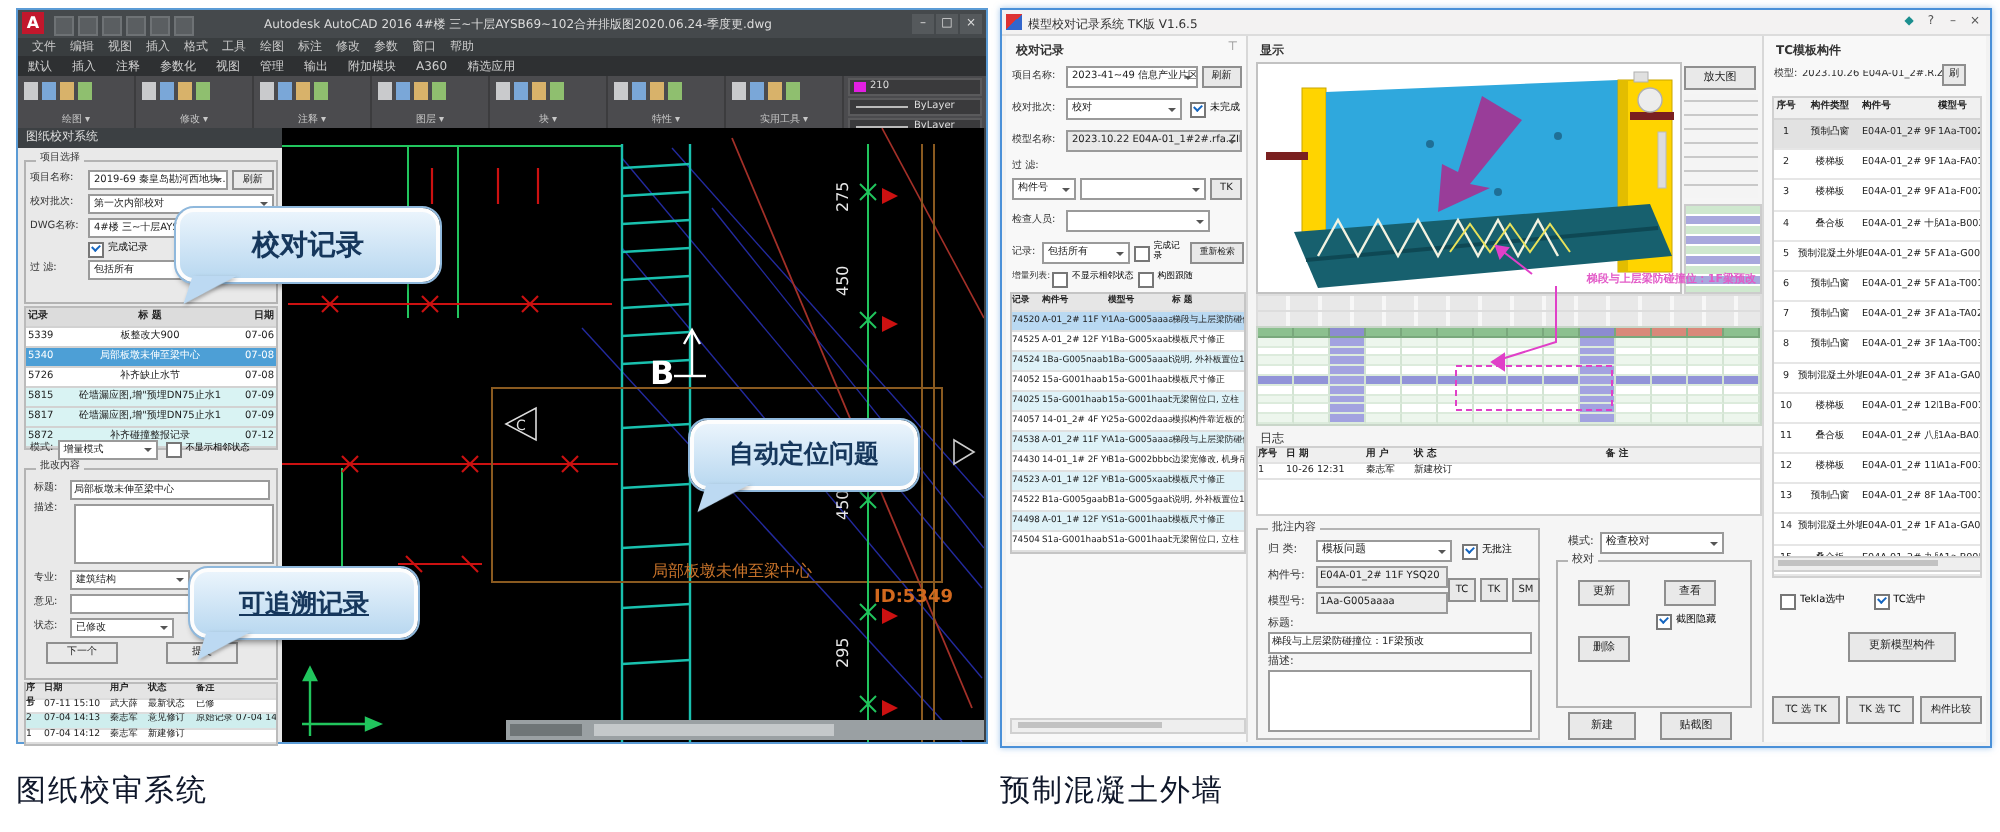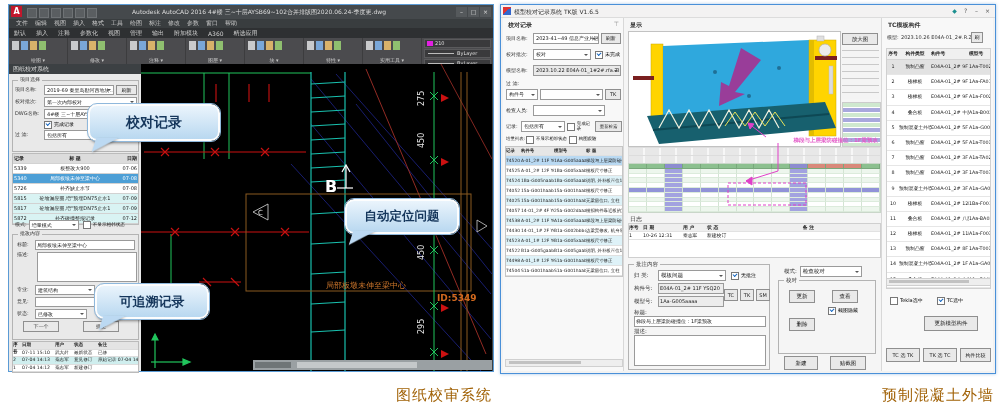--- a/index.html
+++ b/index.html
@@ -91,21 +91,21 @@
   .tbrow{background:repeating-linear-gradient(90deg,#e8e8e8 0 14px,#f7f7f7 14px 16px);border:1px solid #ddd;}
   .props{background:repeating-linear-gradient(#f4f4f4 0 3px,#c9c9c9 3px 4px,#f4f4f4 4px 7px);}
   .legend{background:repeating-linear-gradient(#cfe8cf 0 4px,#fff 4px 5px,#a8a8dd 5px 9px,#fff 9px 10px);border:1px solid #ccc;}
   .mjhead,.mjrow{display:flex;height:7px;line-height:7px;font-size:4.8px;border-bottom:.5px solid #e2e2e2;color:#222;background:#fff;}
   .mjhead{background:#efefef;font-weight:bold;}
   .j1{width:14px;flex:none;} .j2{width:40px;flex:none;} .j3{width:24px;flex:none;} .j4{width:30px;flex:none;} .j5{flex:1;}
   .mrhead,.mrrow{display:flex;height:14.2px;line-height:14.2px;font-size:4.8px;color:#222;background:#fff;border-bottom:.5px solid #e6e6e6;}
   .mrhead{background:#f0f0f0;font-weight:bold;height:10px;line-height:10px;border-bottom:1px solid #d5d5d5;}
   .mrrow.sel{background:#e2e2e2;}
   .n1{width:12px;flex:none;text-align:center;} .n2{width:32px;flex:none;text-align:center;overflow:hidden;white-space:nowrap;} .n3{width:38px;flex:none;overflow:hidden;white-space:nowrap;} .n4{flex:1;overflow:hidden;white-space:nowrap;}
-  .caption{position:absolute;top:386px;color:#a16207;font-size:15px;text-align:right;letter-spacing:1px;}
+  .caption{position:absolute;top:386px;color:#0f172a;font-size:15px;text-align:left;letter-spacing:1px;}
 </style>
 </head>
 <body>
 
 <div id="stage">
 
   <div class="abs winL">
 
     <div class="abs cad-title">
       <div class="abs cad-logo">A</div>
@@ -1085,22 +1085,22 @@
       <span class="abs btn t55" style="left:42px;top:298px;width:52px;height:13px;line-height:13px;">更新模型构件</span>
       <span class="abs btn t5" style="left:4px;top:330px;width:32px;height:12px;line-height:12px;">TC 选 TK</span>
       <span class="abs btn t5" style="left:41px;top:330px;width:32px;height:12px;line-height:12px;">TK 选 TC</span>
       <span class="abs btn t5" style="left:78px;top:330px;width:29px;height:12px;line-height:12px;">构件比较</span>
     </div>
   </div>
 
   <div class="callout" style="left:88px;top:104px;width:128px;height:33px;font-size:14px;">
     <span>校对记录</span>
   </div>
-  <div class="callout" style="left:345px;top:199px;width:110px;height:31px;font-size:12.5px;">
+  <div class="callout" style="left:345px;top:210px;width:110px;height:31px;font-size:12.5px;">
     <span>自动定位问题</span>
   </div>
-  <div class="callout" style="left:95px;top:284px;width:110px;height:31px;font-size:13px;">
+  <div class="callout" style="left:95px;top:284px;width:110px;height:31px;font-size:13px;text-decoration:underline;">
     <span>可追溯记录</span>
   </div>
 
   <div class="caption" style="left:8px;width:484px;">图纸校审系统</div>
   <div class="caption" style="left:500px;width:494px;">预制混凝土外墙</div>
 </div>
 
 </body></html>

